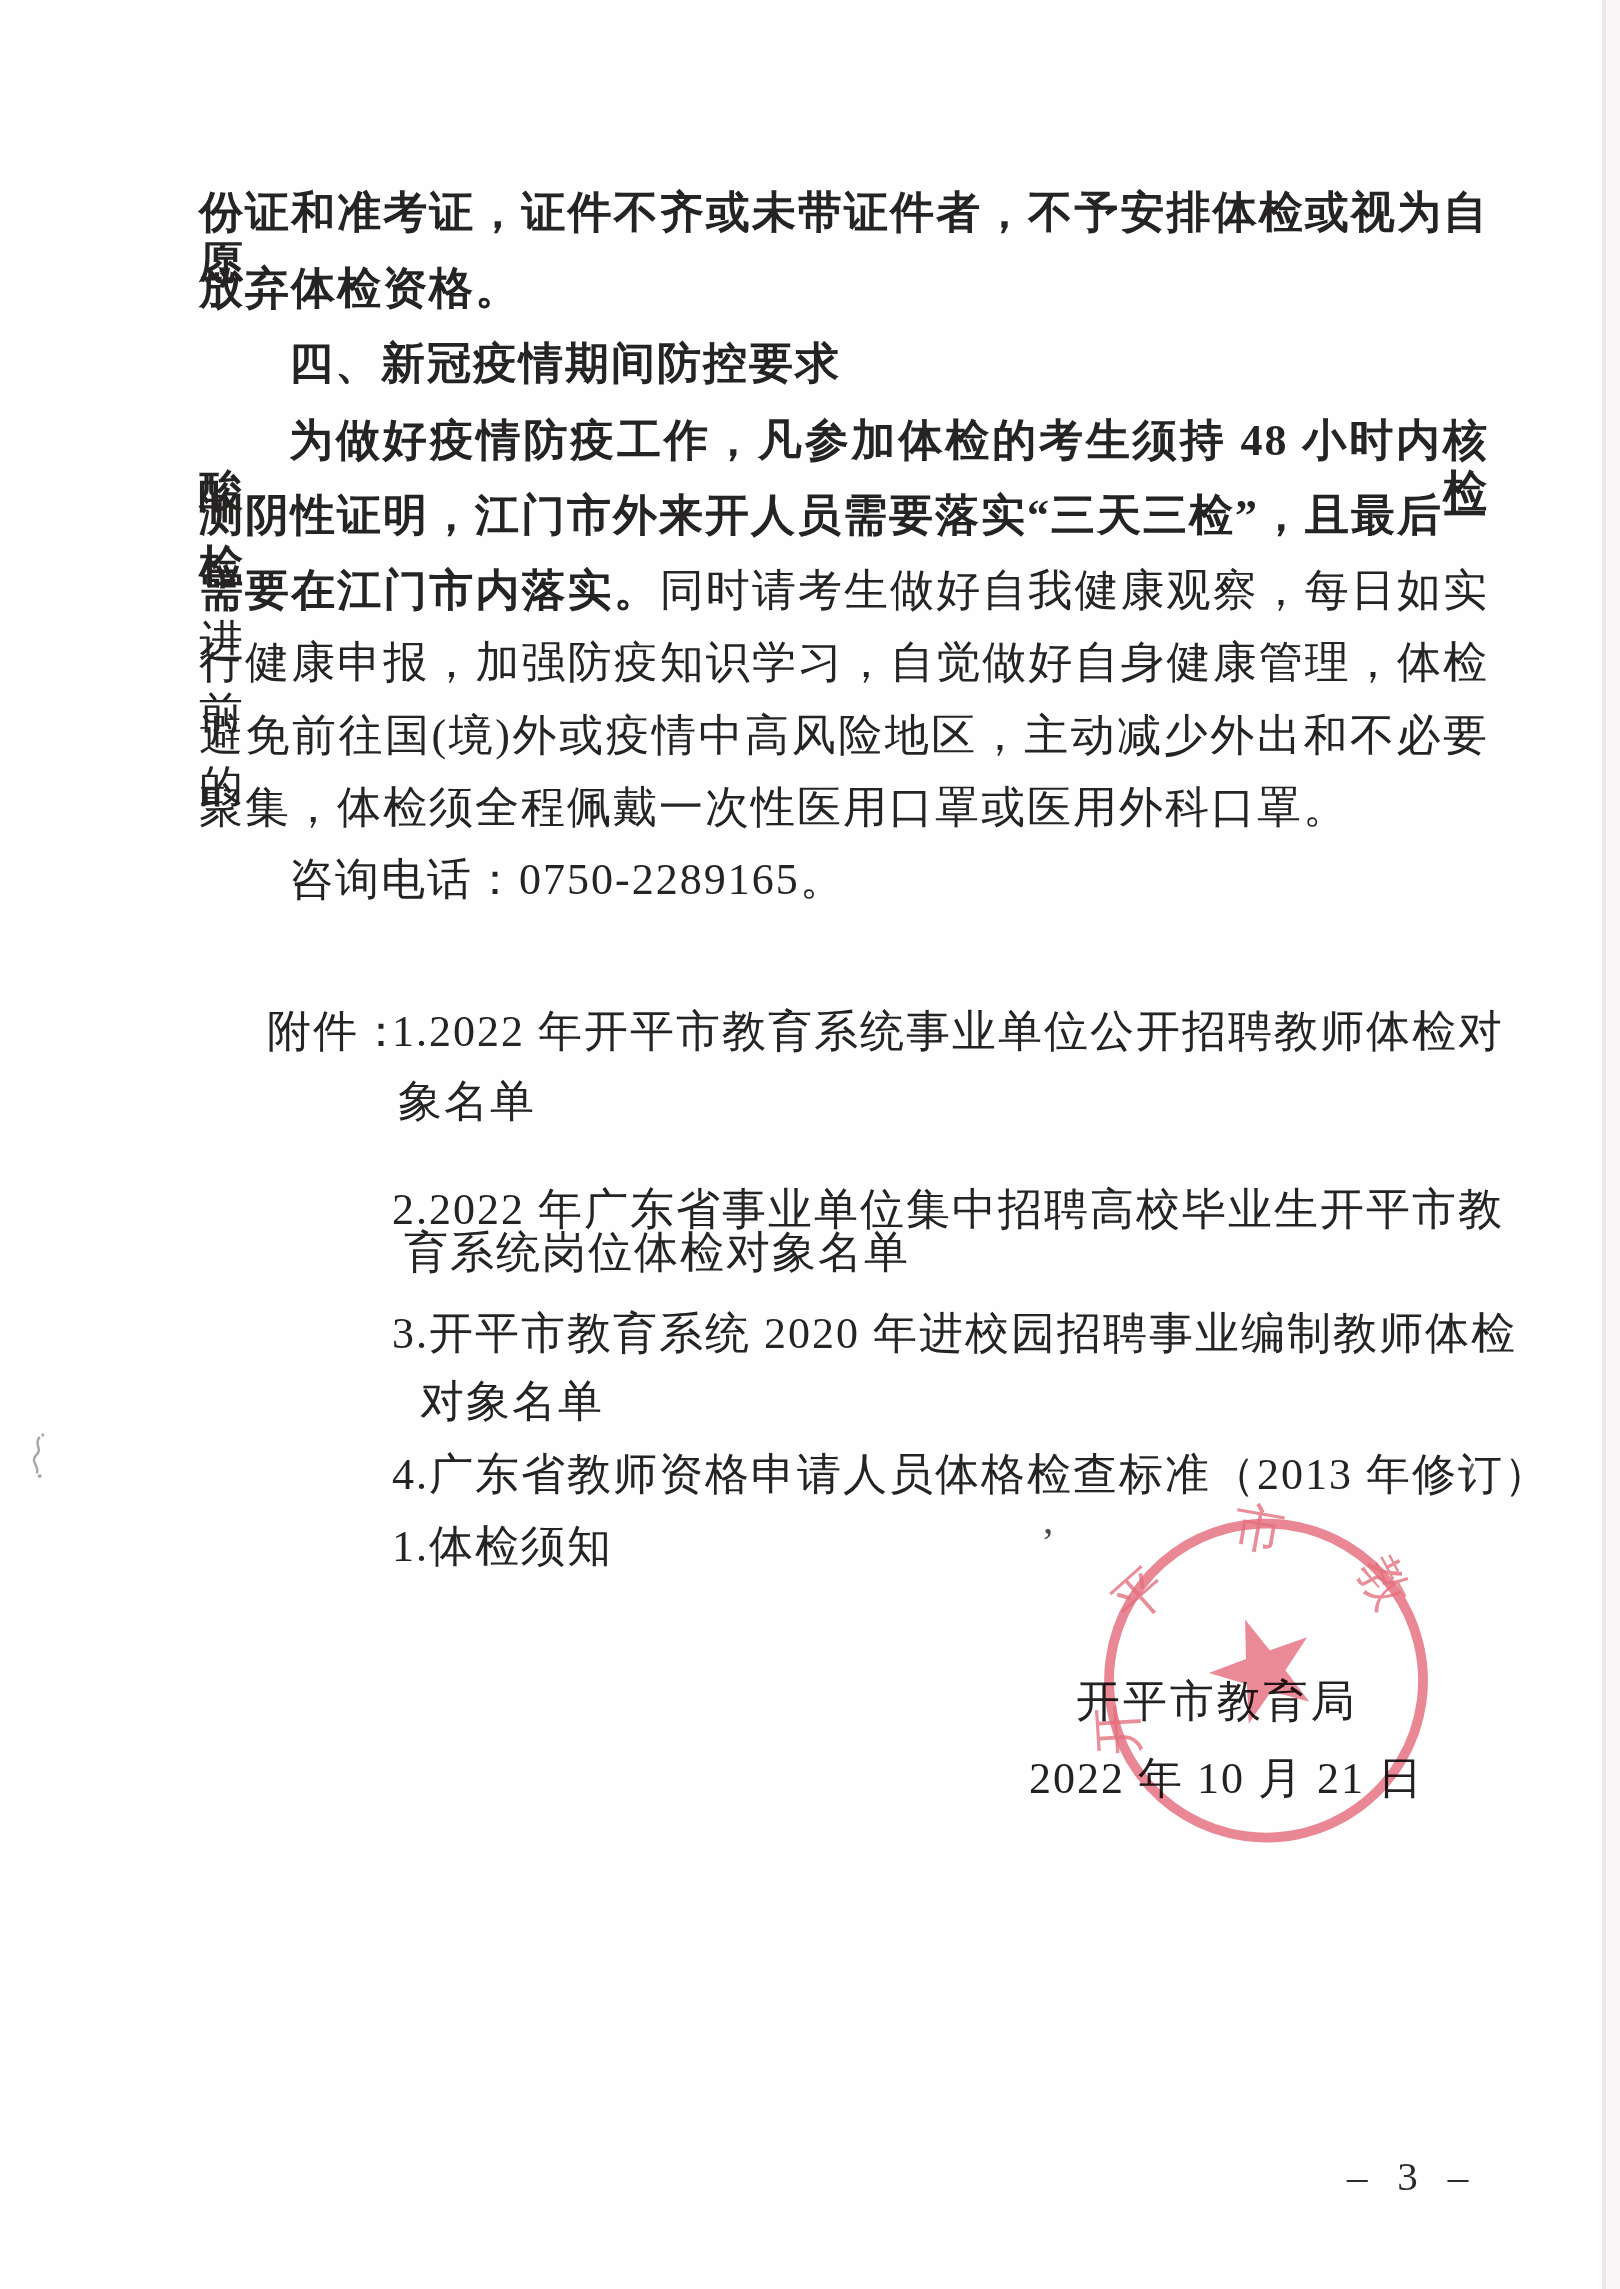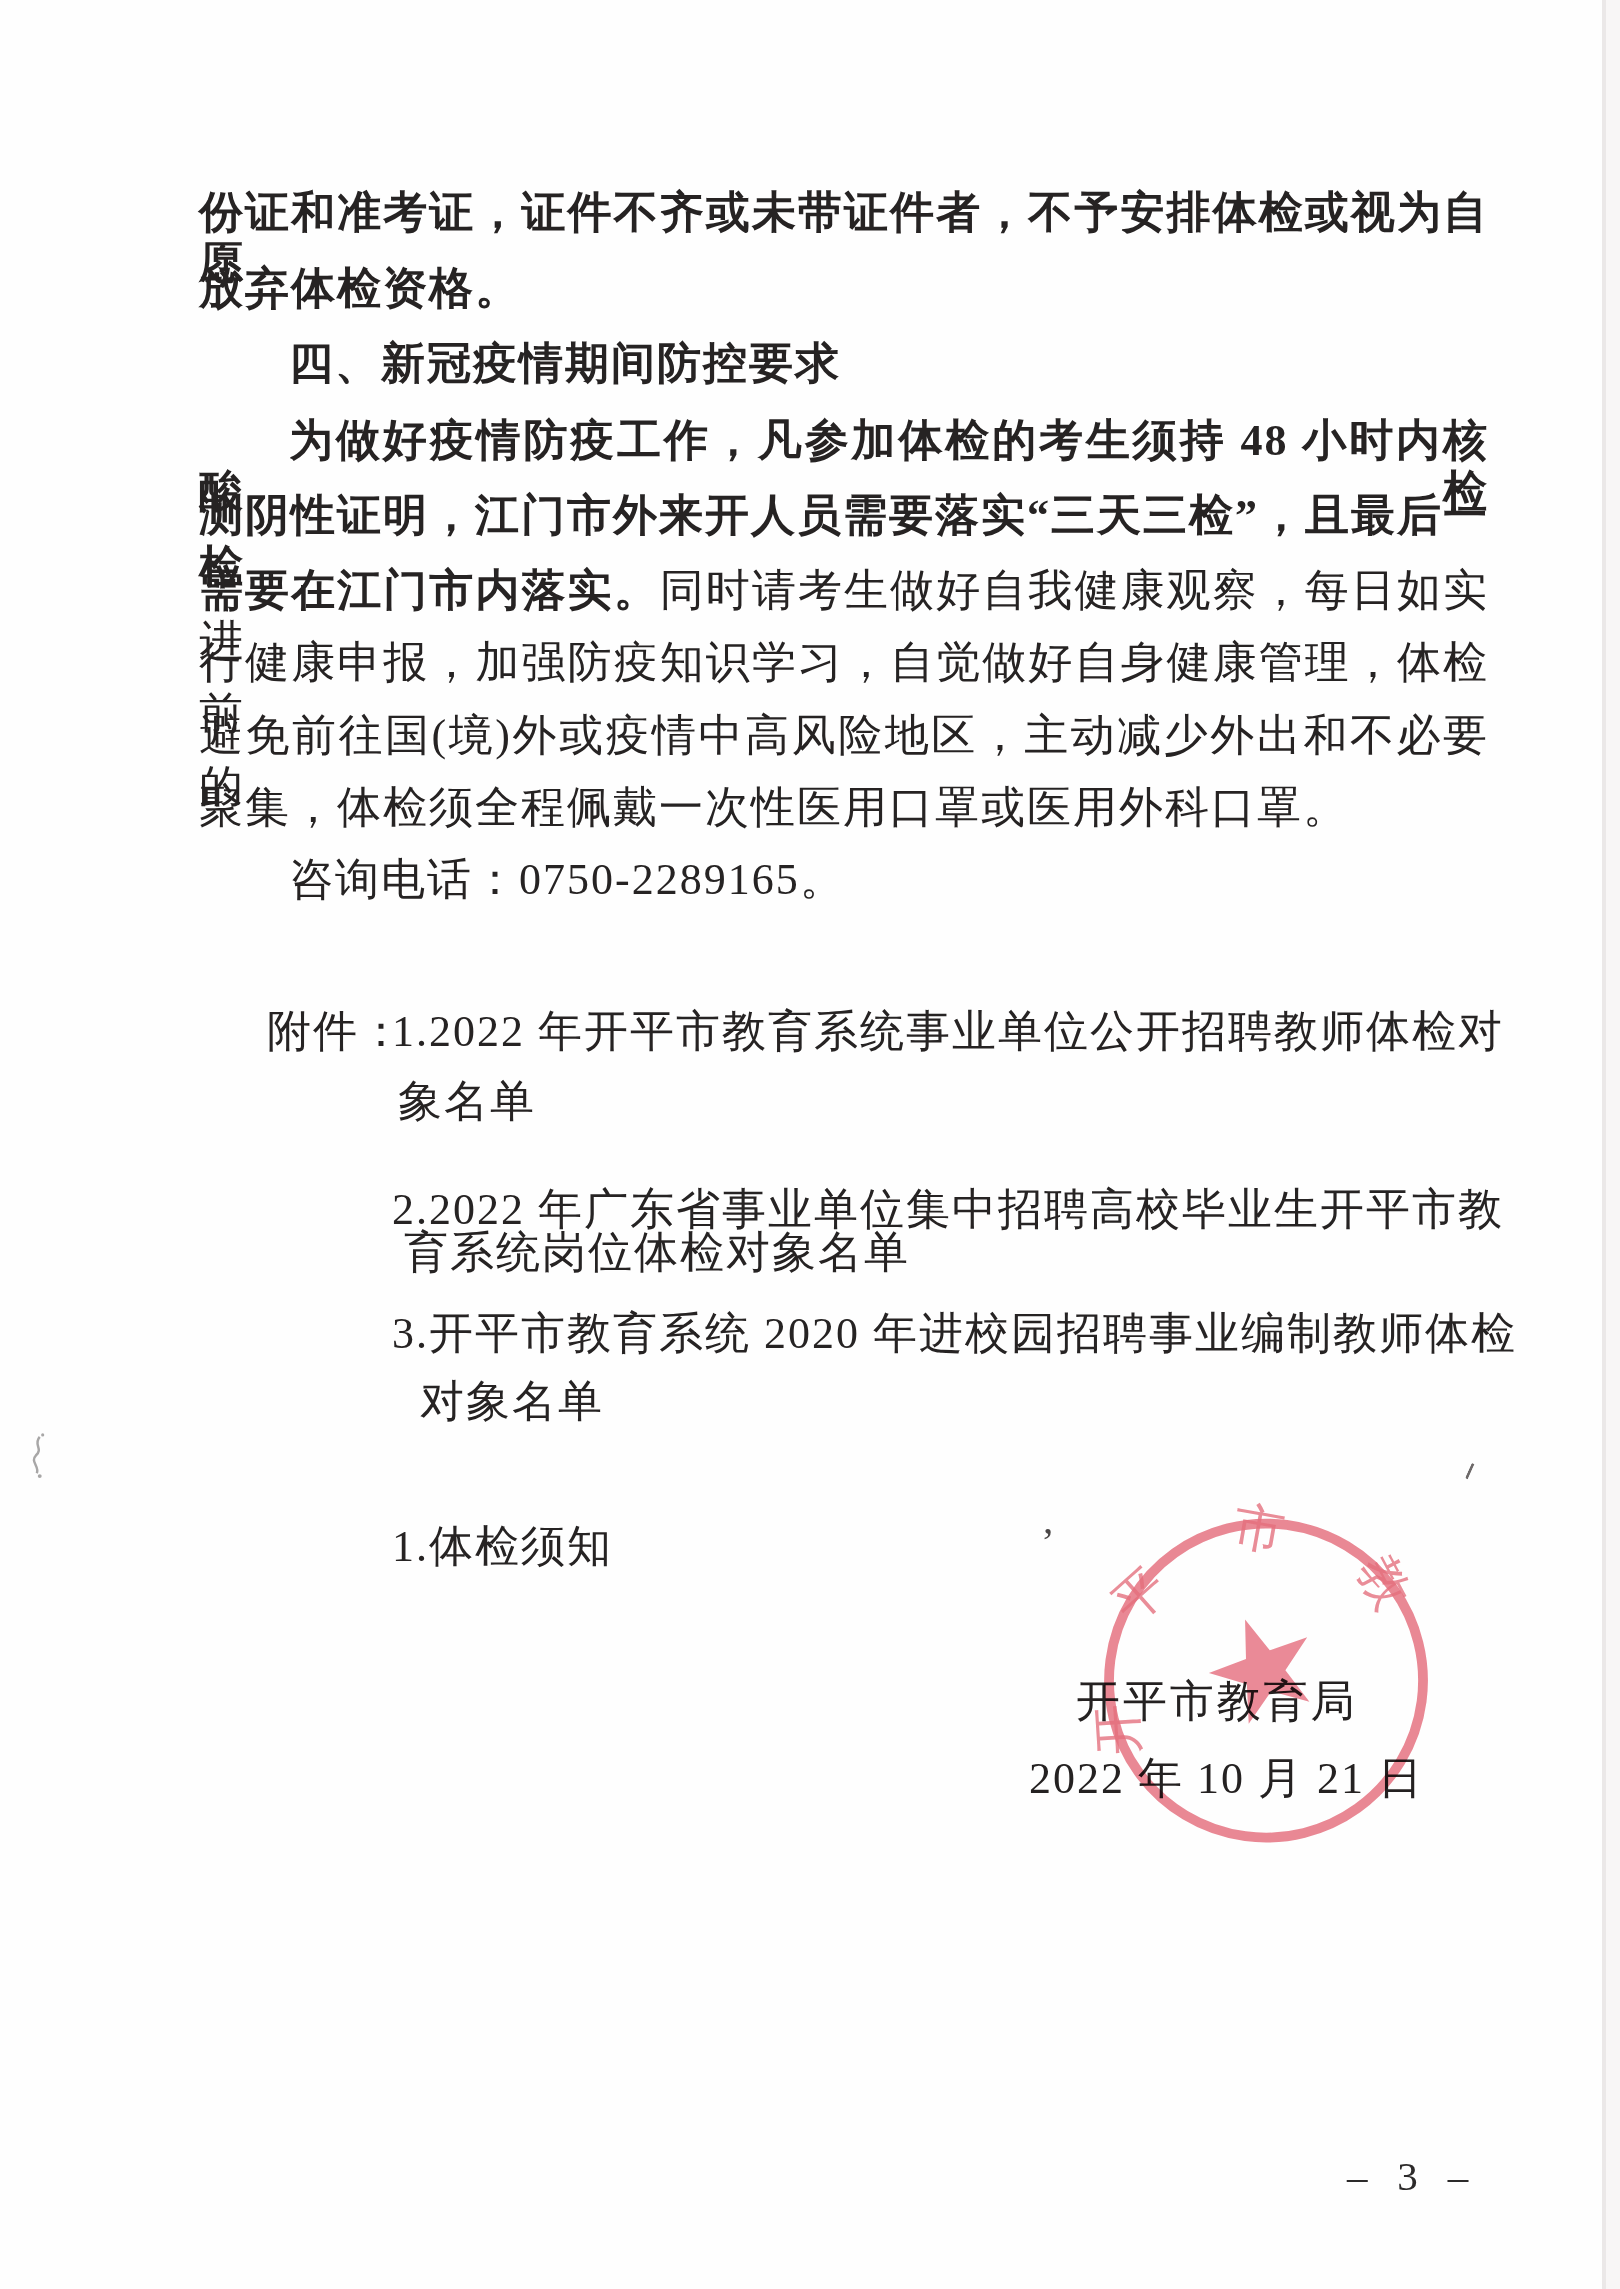--- a/index.html
+++ b/index.html
@@ -108,20 +108,21 @@
 
   <div class="line indent" style="top:854px;">咨询电话：0750-2289165。</div>
 
   <div class="attach-line" style="left:267px; top:1006px;">附件：</div>
   <div class="attach-line" style="left:392px; top:1006px;">1.2022 年开平市教育系统事业单位公开招聘教师体检对</div>
   <div class="attach-line" style="left:398px; top:1076px;">象名单</div>
   <div class="attach-line" style="left:392px; top:1184px;">2.2022 年广东省事业单位集中招聘高校毕业生开平市教</div>
   <div class="attach-line" style="left:404px; top:1227px;">育系统岗位体检对象名单</div>
   <div class="attach-line" style="left:392px; top:1308px;">3.开平市教育系统 2020 年进校园招聘事业编制教师体检</div>
   <div class="attach-line" style="left:420px; top:1376px;">对象名单</div>
+  <div class="attach-line" style="left:392px; top:1449px;">4.广东省教师资格申请人员体格检查标准（2013 年修订）</div>
   <div class="attach-line" style="left:392px; top:1521px;">1.体检须知</div>
 
   <div class="sig" style="left:1076px; top:1672px;">开平市教育局</div>
   <div class="sig" style="left:1029px; top:1749px; letter-spacing:2px;">2022 年 10 月 21 日</div>
 
   <svg class="seal" viewBox="0 0 372 372">
     <defs>
       <path id="sealArc" d="M 60,242 A 137,137 0 1 1 312,242" fill="none"></path>
     </defs>
     <circle cx="186" cy="184" r="160" fill="none" stroke="#e25a6b" stroke-width="10" opacity="0.82"></circle>

